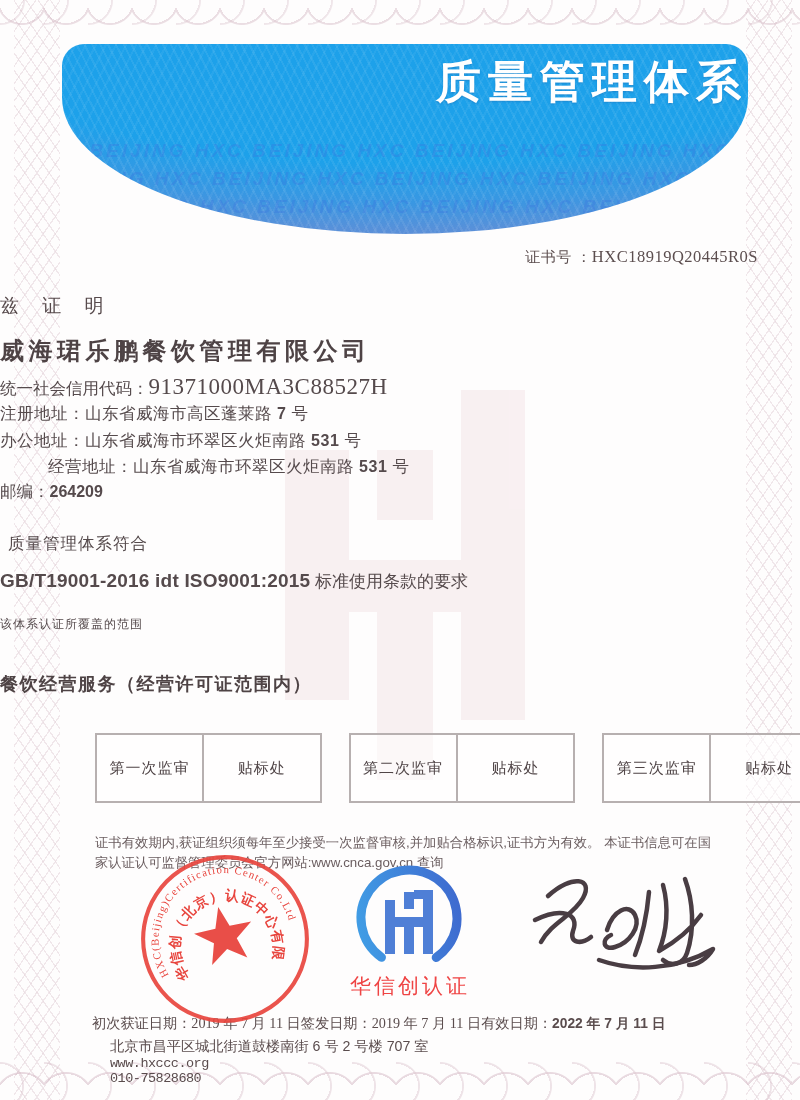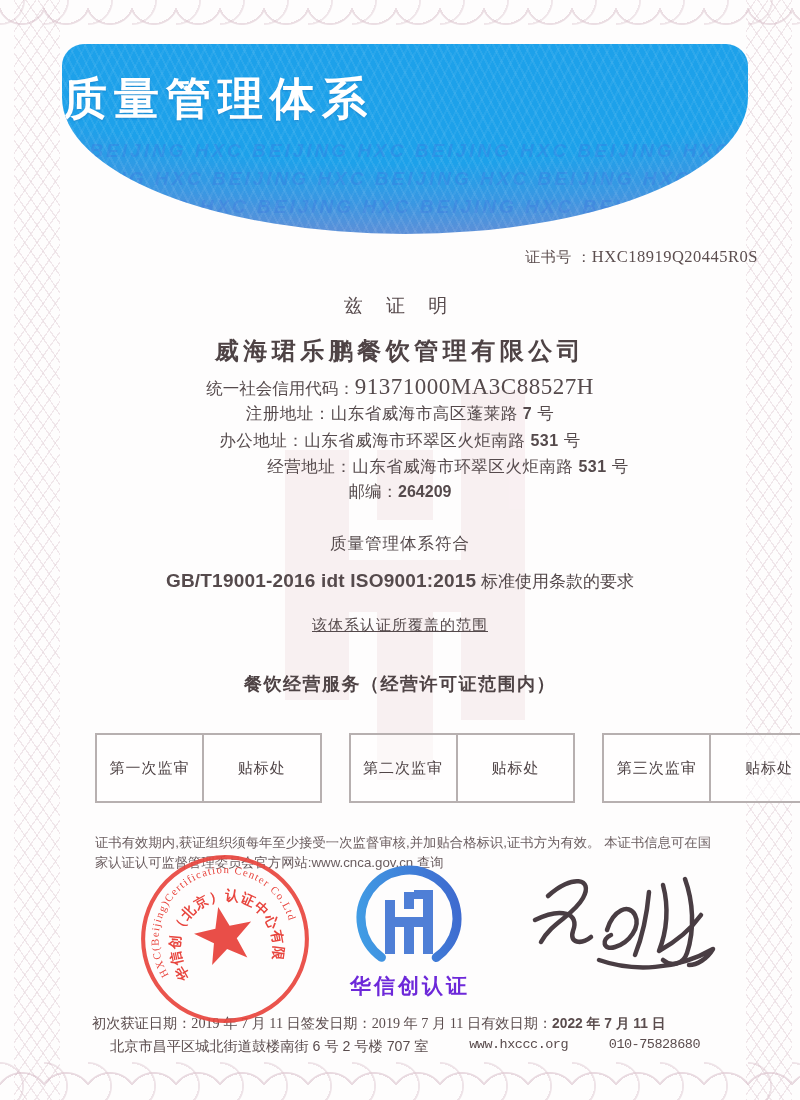--- a/index.html
+++ b/index.html
@@ -58,47 +58,47 @@
       repeating-linear-gradient(63deg,  rgba(255,255,255,.07) 0 2px, transparent 2px 7px),
       repeating-linear-gradient(-63deg, rgba(255,255,255,.05) 0 2px, transparent 2px 9px);
   }
   .hxc-row {
     position:absolute; white-space:nowrap; font-style:italic; font-weight:bold;
     font-size:19px; letter-spacing:3px; color:rgba(58,118,224,.34); z-index:1;
   }
   .hxc-r1 { top:96px;  left:-30px; }
   .hxc-r2 { top:124px; left:-70px; }
   .hxc-r3 { top:152px; left:-25px; }
-  .title-block { position:relative; z-index:3; text-align:left; padding-top:24px; }
+  .title-block { position:relative; z-index:3; text-align:right; padding-top:7px; }
   .title-line {
     color:#ffffff; font-weight:800; font-size:45px; letter-spacing:7px;
     line-height:1.38; text-shadow:0 1px 2px rgba(20,60,130,.25);
   }
 
   
   .cert-no {
     position:absolute; top:247px; right:42px; z-index:2;
     font-size:15px; color:#5c4e4f; letter-spacing:.5px;
   }
   .cert-no .num { font-family:"Liberation Serif", serif; font-size:16.5px; }
 
-  .center-line { position:absolute; left:0; width:800px; text-align:center; z-index:2; }
+  .center-line { position:absolute; left:0; width:800px; z-index:2; }
   .certify-heading { top:293px; font-size:19px; letter-spacing:9px; color:#574a4c; }
   .company-name { top:335px; font-size:24px; font-weight:bold; letter-spacing:4.5px; color:#4e4345; }
   .credit-line { top:374px; font-size:16.5px; }
   .credit-line .code { font-family:"Liberation Serif", serif; font-size:23px; letter-spacing:.5px; }
   .addr-1 { top:403px; } .addr-2 { top:430px; } .addr-3 { top:456px;margin-left:48px; }
   .addr-line { font-size:16.5px; letter-spacing:.5px; }
   .addr-line .num, .postal-line .num { font-weight:bold; font-size:16px; }
   .postal-line { top:481px; font-size:16.5px; }
 
-  .std-heading { top:533px; font-size:16.5px; letter-spacing:1px; }
+  .std-heading { top:533px; font-size:16.5px; letter-spacing:1px;padding-left:8px; }
   .std-line { top:570px; font-size:17px; }
   .std-line .code { font-weight:bold; font-size:19px; letter-spacing:.2px; }
-  .scope-heading { top:616px; font-size:15px; letter-spacing:1px;text-decoration:underline; }
+  .scope-heading { top:616px; font-size:12px; letter-spacing:1px; }
   .scope-line { top:672px; font-size:18px; font-weight:bold; letter-spacing:1.5px; color:#4e4345; }
 
   
   .audit-row {
     position:absolute; left:95px; top:733px; width:734px; height:70px; z-index:2;
     display:flex; gap:27px;
   }
   .audit-box { flex:1; border:2px solid #b7b0b0; display:flex; background:rgba(255,255,255,.5); }
   .audit-cell { display:flex; align-items:center; justify-content:center; font-size:15px; color:#4f4446; letter-spacing:1px; }
   .audit-cell-left { width:48%; border-right:2px solid #b7b0b0; }
@@ -107,34 +107,34 @@
   .notice {
     position:absolute; left:95px; top:833px; width:616px; z-index:2;
     font-size:13.3px; line-height:1.5; color:#6a5d5f; text-align:justify;
   }
 
   
   .seal-svg { position:absolute; left:138px; top:852px; z-index:3; transform:rotate(-12deg); }
   .logo-svg { position:absolute; left:343px; top:862px; z-index:3; }
   .logo-caption {
     position:absolute; left:330px; top:972px; width:160px; text-align:center; z-index:3;
-    font-size:21px; font-weight:bold; letter-spacing:3px; color:#6d28d9;
+    font-size:21px; font-weight:normal; letter-spacing:3px; color:#ef4444;
   }
   .signature-svg { position:absolute; left:520px; top:856px; z-index:3; }
 
   
   .dates-row {
     position:absolute; left:92px; top:1014px; width:618px; z-index:2;
     display:flex; justify-content:flex-start; font-size:14.2px; color:#5a4c4d;
   }
   .dates-row .value { font-family:"Liberation Serif", serif; }
   .dates-row .bold-date { font-family:"Liberation Sans", sans-serif; font-weight:bold; font-size:13.8px; }
   .contact-row {
     position:absolute; left:110px; top:1037px; width:590px; z-index:2;
-    display:flex; justify-content:space-between; font-size:14.2px; color:#5a4c4d;
+    display:flex; justify-content:space-between; font-size:14.2px; color:#5a4c4d;flex-direction:column;
   }
   .contact-row .web { font-family:"Liberation Mono", monospace; font-size:13.5px; letter-spacing:-0.5px; }
 </style>
 </head>
 <body>
 
 <div class="page">
 
   <div class="lace-top"></div>
   <div class="lace-bottom"></div>

